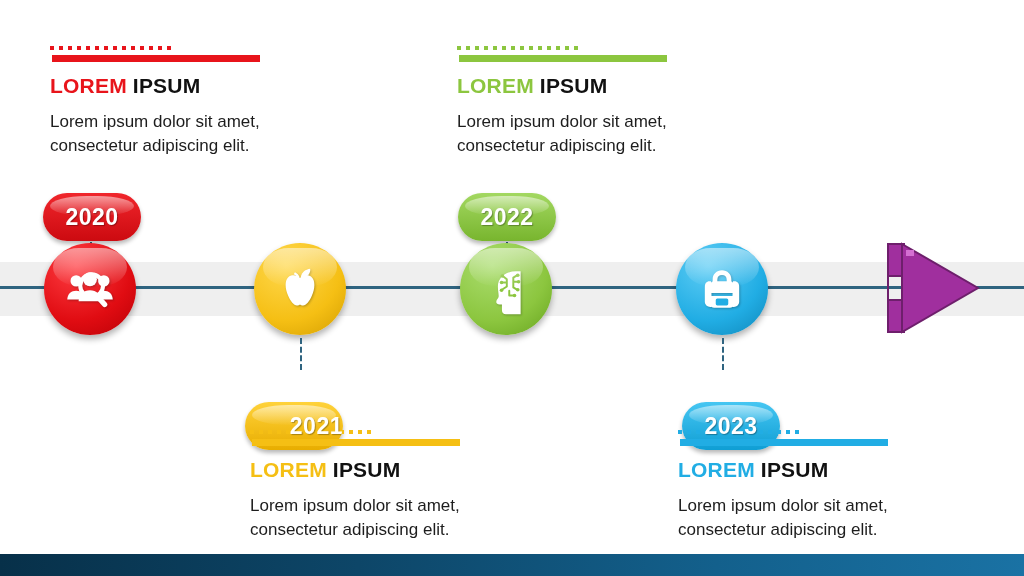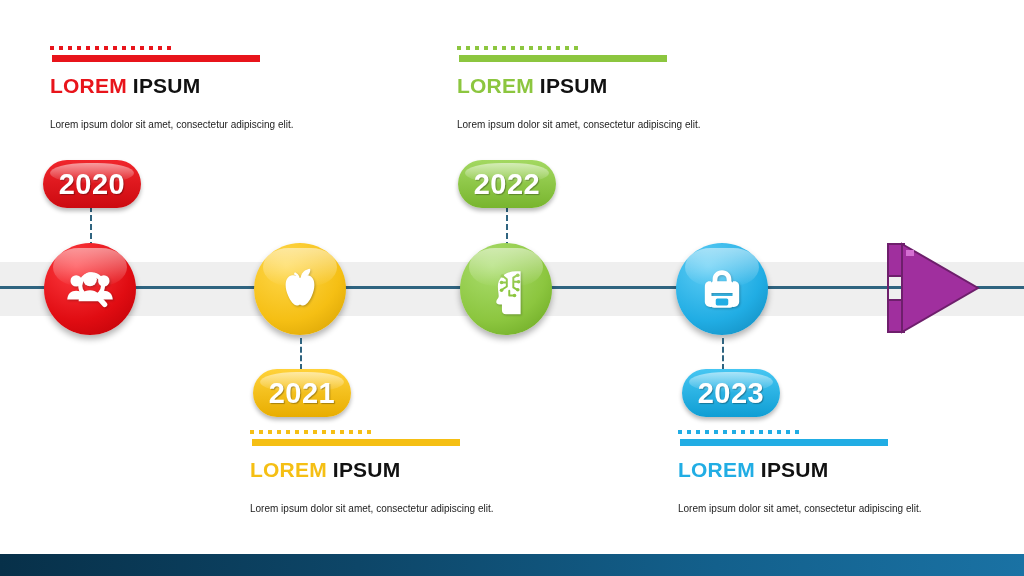--- a/index.html
+++ b/index.html
@@ -75,42 +75,43 @@
   .heading {
     font-size: 21px;
     font-weight: bold;
     letter-spacing: 0.2px;
     color: #111111;
     margin: 8px 0 0 0;
     white-space: nowrap;
   }
   .heading .accent { color: inherit; }
   .body-text {
-    font-size: 10px;
+    font-size: 17px;
     line-height: 1.42;
     color: #1d1d1d;
-    margin-top: 20px;
+    margin-top: 12px;
   }
 
   
   .year-badge {
     position: absolute;
     width: 98px;
     height: 48px;
     border-radius: 24px;
     display: flex;
     align-items: center;
     justify-content: center;
     color: #ffffff;
-    font-size: 29px;
+    font-size: 23px;
     font-weight: bold;
     letter-spacing: 0.5px;
     text-shadow: 1px 1px 1px rgba(0,0,0,0.30);
     box-shadow: 0 3px 4px rgba(0,0,0,0.28);
     overflow: hidden;
+    margin-top: 33px;
   }
   .year-badge .gloss {
     position: absolute;
     left: 7%;
     top: 7%;
     width: 86%;
     height: 40%;
     border-radius: 50% / 60%;
     background: linear-gradient(180deg, rgba(255,255,255,0.55), rgba(255,255,255,0.02));
     pointer-events: none;
@@ -206,21 +207,21 @@
     <g fill="#ffffff">
       <path d="M32 18c-4-4-11-5-15-1-5 5-4 15 0 24 3 7 7 12 11 12 2 0 3-1 4-1s2 1 4 1c4 0 8-5 11-12 4-9 5-19 0-24-4-4-11-3-15 1z"></path>
       <path d="M33 17c1-7 6-10 12-11 1 6-4 11-10 12z"></path>
       <path d="M31.5 17c-1-3-3-5-6-6.5l-1.5 2.5c2.5 1.2 4.3 2.8 5.3 5z"></path>
     </g>
   </svg>
 </div>
 
 <div class="connector" style="left:300px; top:338px; height:32px;"></div>
 
-<div class="year-badge" style="left:253px; top:369px; background:linear-gradient(180deg,#ffd23a,#e8ad00);">
+<div class="year-badge" style="left:245px; top:369px; background:linear-gradient(180deg,#ffd23a,#e8ad00);justify-content:flex-end;">
   <div class="gloss"></div>
   <span class="year-text">2021</span>
 </div>
 
 <div class="text-block" style="left:250px; top:428px; color:#f5bf14;">
   <div class="deco">
     <div class="deco-dots"></div>
     <div class="deco-bar"></div>
   </div>
   <div class="heading"><span class="accent" style="color:#f5bf14;">LOREM</span><span style="color:#111111;"> IPSUM</span></div>

